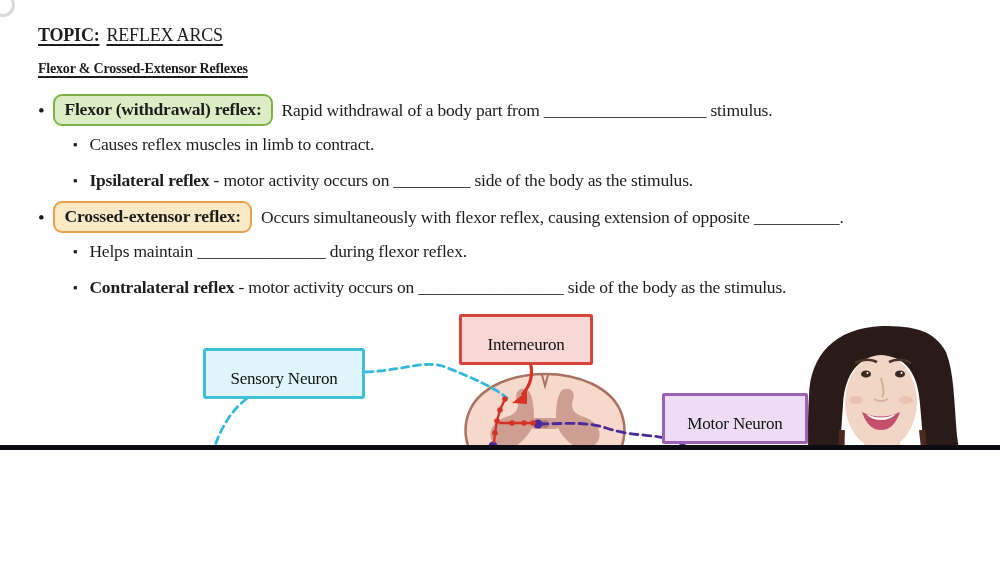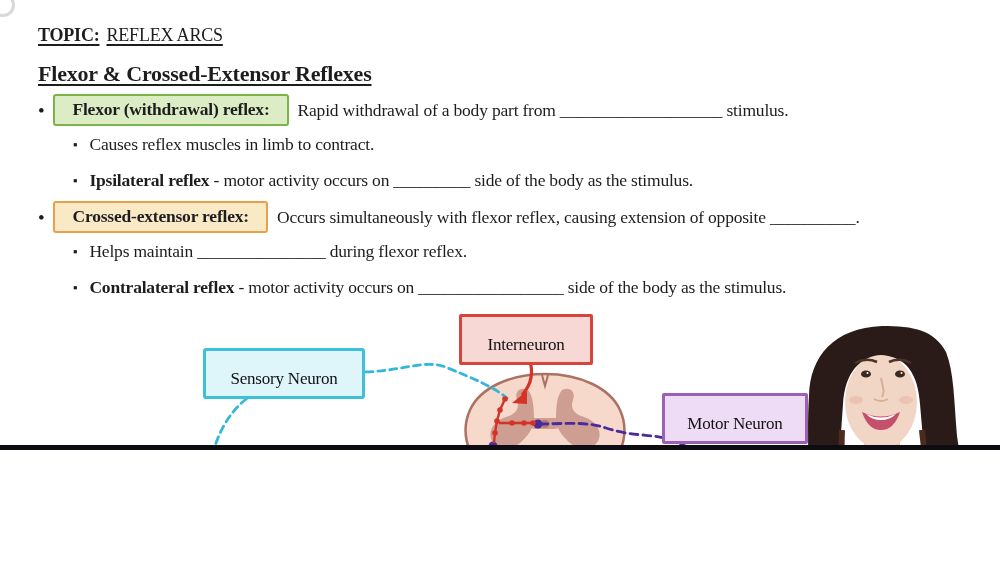--- a/index.html
+++ b/index.html
@@ -6,26 +6,26 @@
   .stage{position:relative;width:1000px;height:450px;background:#ffffff;overflow:hidden;
          font-family:Liberation Serif, serif;color:var(--ink,#1d1d1f);}
   .corner-artifact{position:absolute;left:-9px;top:-7px;width:18px;height:18px;border-radius:50%;
          border:3px solid #d9d9d9;background:#fff;}
   
   .line{position:absolute;white-space:nowrap;font-size:17.5px;letter-spacing:-0.2px;
         display:flex;align-items:center;}
   .topic{left:38px;top:25px;font-weight:700;font-size:18px;}
   .topic .topic-label{margin-right:7px;text-decoration:underline;text-decoration-thickness:2px;text-underline-offset:3px;}
   .topic .topic-title{font-weight:400;text-decoration:underline;text-decoration-thickness:2px;text-underline-offset:3px;}
-  .section{left:38px;top:61px;font-weight:700;font-size:22px;
+  .section{left:38px;top:61px;font-weight:700;font-size:14px;
            text-decoration:underline;text-decoration-thickness:2px;text-underline-offset:3px;}
   .b-line{left:38px;top:94px;gap:9px;}
   .b-line.second{top:201px;}
   .dot{font-size:19px;line-height:1;}
-  .term{display:inline-block;font-weight:700;padding:3px 17px 4px;border-radius:3px;border:2.5px solid;}
+  .term{display:inline-block;font-weight:700;padding:3px 9px 4px;border-radius:9px;border:2.5px solid;}
   .term.green{background:var(--green_hl);border-color:var(--green_bd);}
   .term.orange{background:var(--orange_hl);border-color:var(--orange_bd);}
   .sub{left:73px;gap:12px;}
   .sub .sq{font-size:13px;line-height:1;}
   .s1{top:134px;} .s2{top:170px;} .s3{top:241px;} .s4{top:277px;}
   .bold{font-weight:700;margin-top:32px;}
   
   .diagram,.presenter{position:absolute;left:0;top:0;pointer-events:none;}
   .neuron-label{position:absolute;text-align:center;font-size:17px;letter-spacing:-0.2px;
         padding:18px 0 7px;color:#111;}

